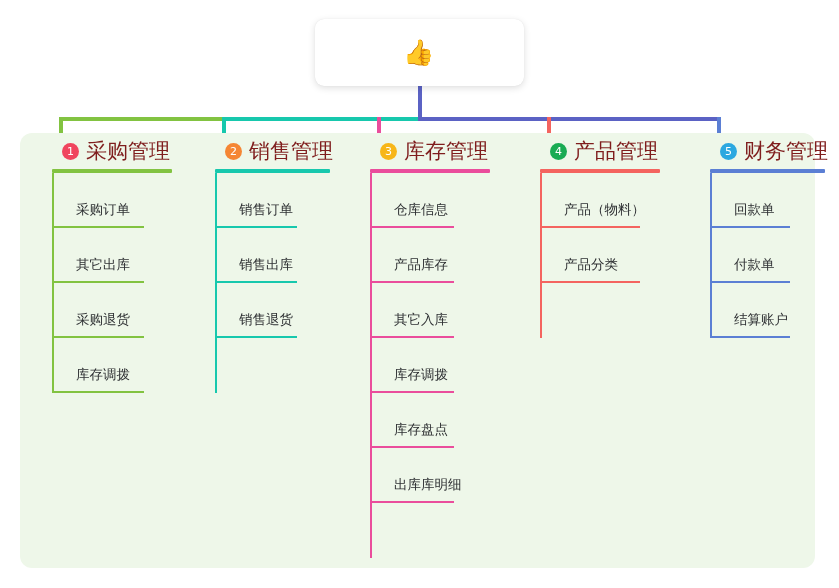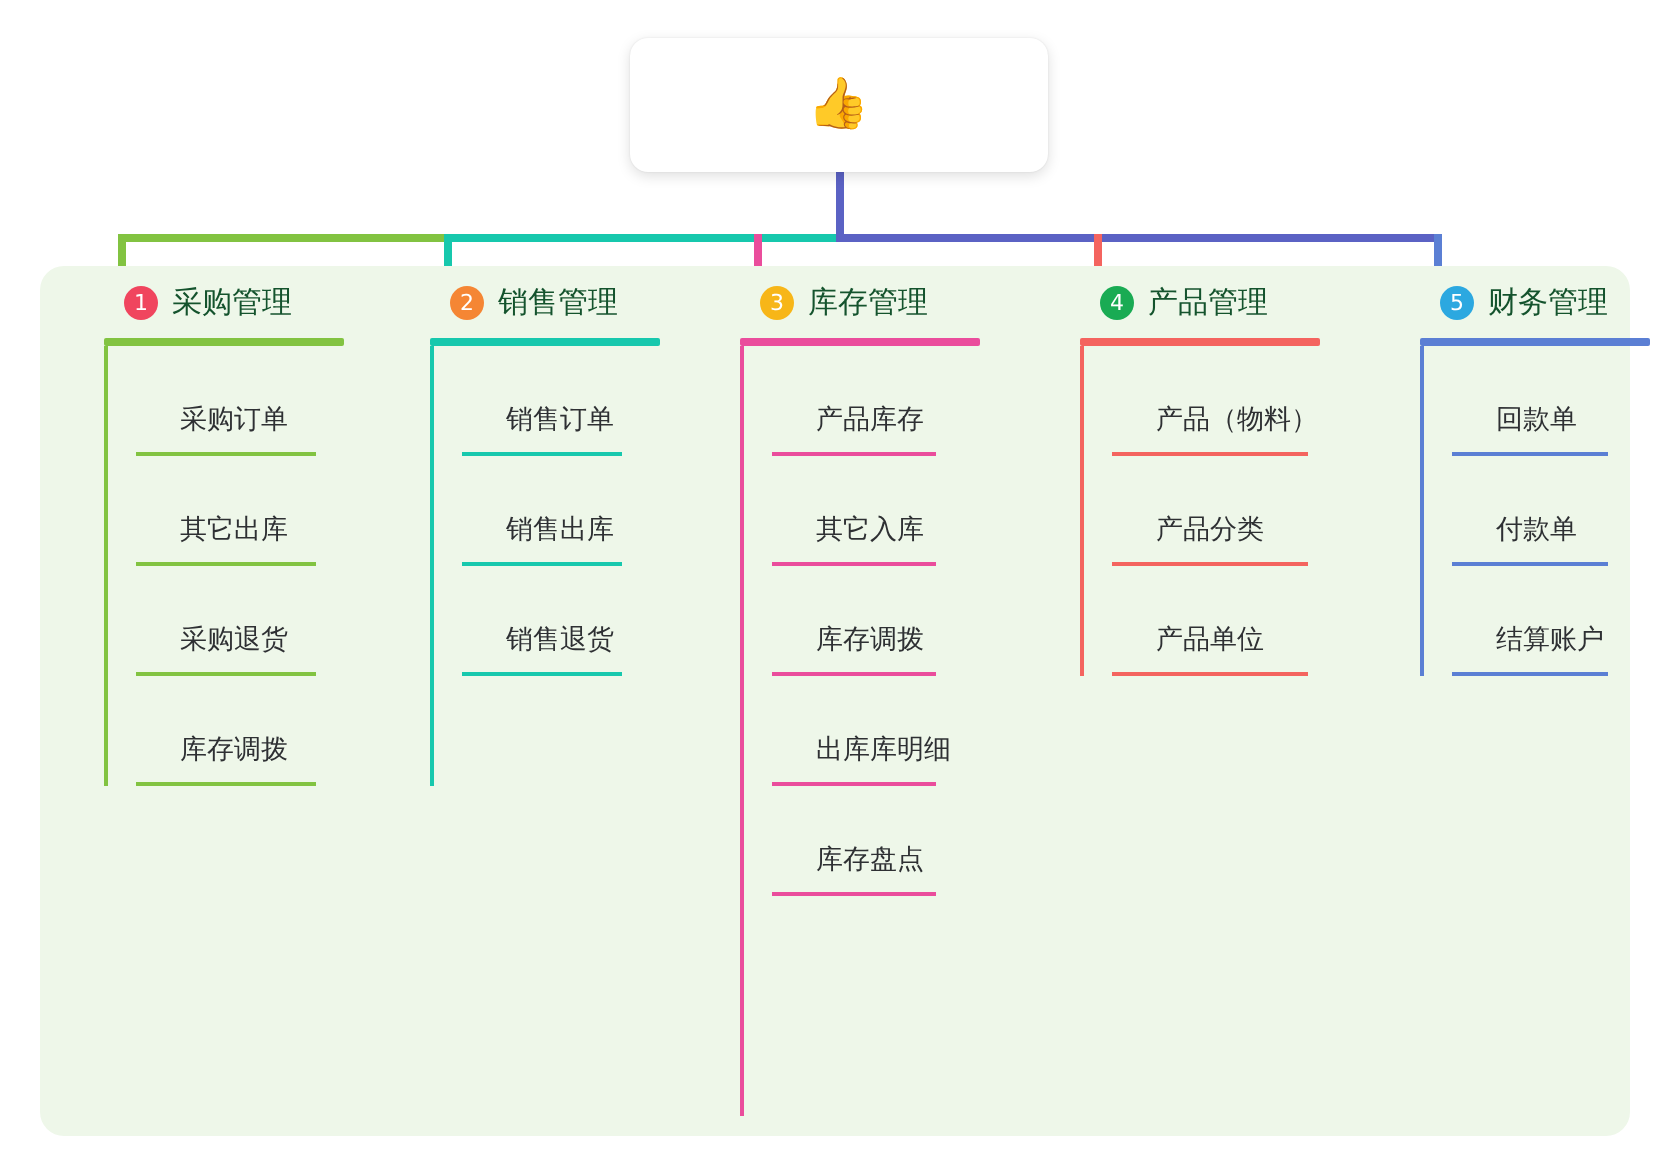--- a/index.html
+++ b/index.html
@@ -96,22 +96,22 @@
     height: 17px;
     border-radius: 50%;
     color: #ffffff;
     font-size: 11px;
     line-height: 17px;
     text-align: center;
     flex: 0 0 auto;
     font-family: "DejaVu Sans", sans-serif;
   }
   .col-title {
-    font-size: 15px;
-    color: #14532d;
+    font-size: 21px;
+    color: #7f1d1d;
     white-space: nowrap;
   }
   .head-rule {
     height: 4px;
     margin-left: 12px;
     border-radius: 1px;
   }
   .branch {
     position: relative;
     margin-left: 12px;
@@ -119,21 +119,21 @@
   }
   .spine {
     position: absolute;
     left: 0px;
     top: 0;
     width: 2px;
   }
   .leaf {
     position: relative;
     height: 55px;
-    margin-left: 16px;
+    margin-left: 2px;
     box-sizing: border-box;
   }
   .leaf-label {
     position: absolute;
     left: 22px;
     bottom: 9px;
     font-size: 13.5px;
     color: #2e3033;
     white-space: nowrap;
   }
@@ -220,61 +220,61 @@
       </div>
       <div class="column" style="left: 338px;">
         <div class="col-head">
           <span class="badge" style="background: rgb(247, 182, 24);">3</span>
           <span class="col-title">库存管理</span>
         </div>
         <div class="head-rule" style="background: rgb(234, 77, 156); width: 120px;"></div>
         <div class="branch">
           <div class="spine" style="background: rgb(234, 77, 156); height: 385px;"></div>
           <div class="leaf">
+            <div class="leaf-label">仓库信息</div>
+            <div class="leaf-rule" style="background: rgb(234, 77, 156); width: 82px;"></div>
+          </div>
+          <div class="leaf">
             <div class="leaf-label">产品库存</div>
             <div class="leaf-rule" style="background: rgb(234, 77, 156); width: 82px;"></div>
           </div>
           <div class="leaf">
             <div class="leaf-label">其它入库</div>
             <div class="leaf-rule" style="background: rgb(234, 77, 156); width: 82px;"></div>
           </div>
           <div class="leaf">
             <div class="leaf-label">库存调拨</div>
             <div class="leaf-rule" style="background: rgb(234, 77, 156); width: 82px;"></div>
           </div>
           <div class="leaf">
+            <div class="leaf-label">库存盘点</div>
+            <div class="leaf-rule" style="background: rgb(234, 77, 156); width: 82px;"></div>
+          </div>
+          <div class="leaf">
             <div class="leaf-label">出库库明细</div>
-            <div class="leaf-rule" style="background: rgb(234, 77, 156); width: 82px;"></div>
-          </div>
-          <div class="leaf">
-            <div class="leaf-label">库存盘点</div>
             <div class="leaf-rule" style="background: rgb(234, 77, 156); width: 82px;"></div>
           </div>
         </div>
       </div>
       <div class="column" style="left: 508px;">
         <div class="col-head">
           <span class="badge" style="background: rgb(25, 171, 83);">4</span>
           <span class="col-title">产品管理</span>
         </div>
         <div class="head-rule" style="background: rgb(244, 100, 95); width: 120px;"></div>
         <div class="branch">
           <div class="spine" style="background: rgb(244, 100, 95); height: 165px;"></div>
           <div class="leaf">
             <div class="leaf-label">产品（物料）</div>
             <div class="leaf-rule" style="background: rgb(244, 100, 95); width: 98px;"></div>
           </div>
           <div class="leaf">
             <div class="leaf-label">产品分类</div>
             <div class="leaf-rule" style="background: rgb(244, 100, 95); width: 98px;"></div>
           </div>
-          <div class="leaf">
-            <div class="leaf-label">产品单位</div>
-            <div class="leaf-rule" style="background: rgb(244, 100, 95); width: 98px;"></div>
-          </div>
         </div>
       </div>
       <div class="column" style="left: 678px;">
         <div class="col-head">
           <span class="badge" style="background: rgb(44, 168, 224);">5</span>
           <span class="col-title">财务管理</span>
         </div>
         <div class="head-rule" style="background: rgb(91, 127, 212); width: 115px;"></div>
         <div class="branch">
           <div class="spine" style="background: rgb(91, 127, 212); height: 165px;"></div>

